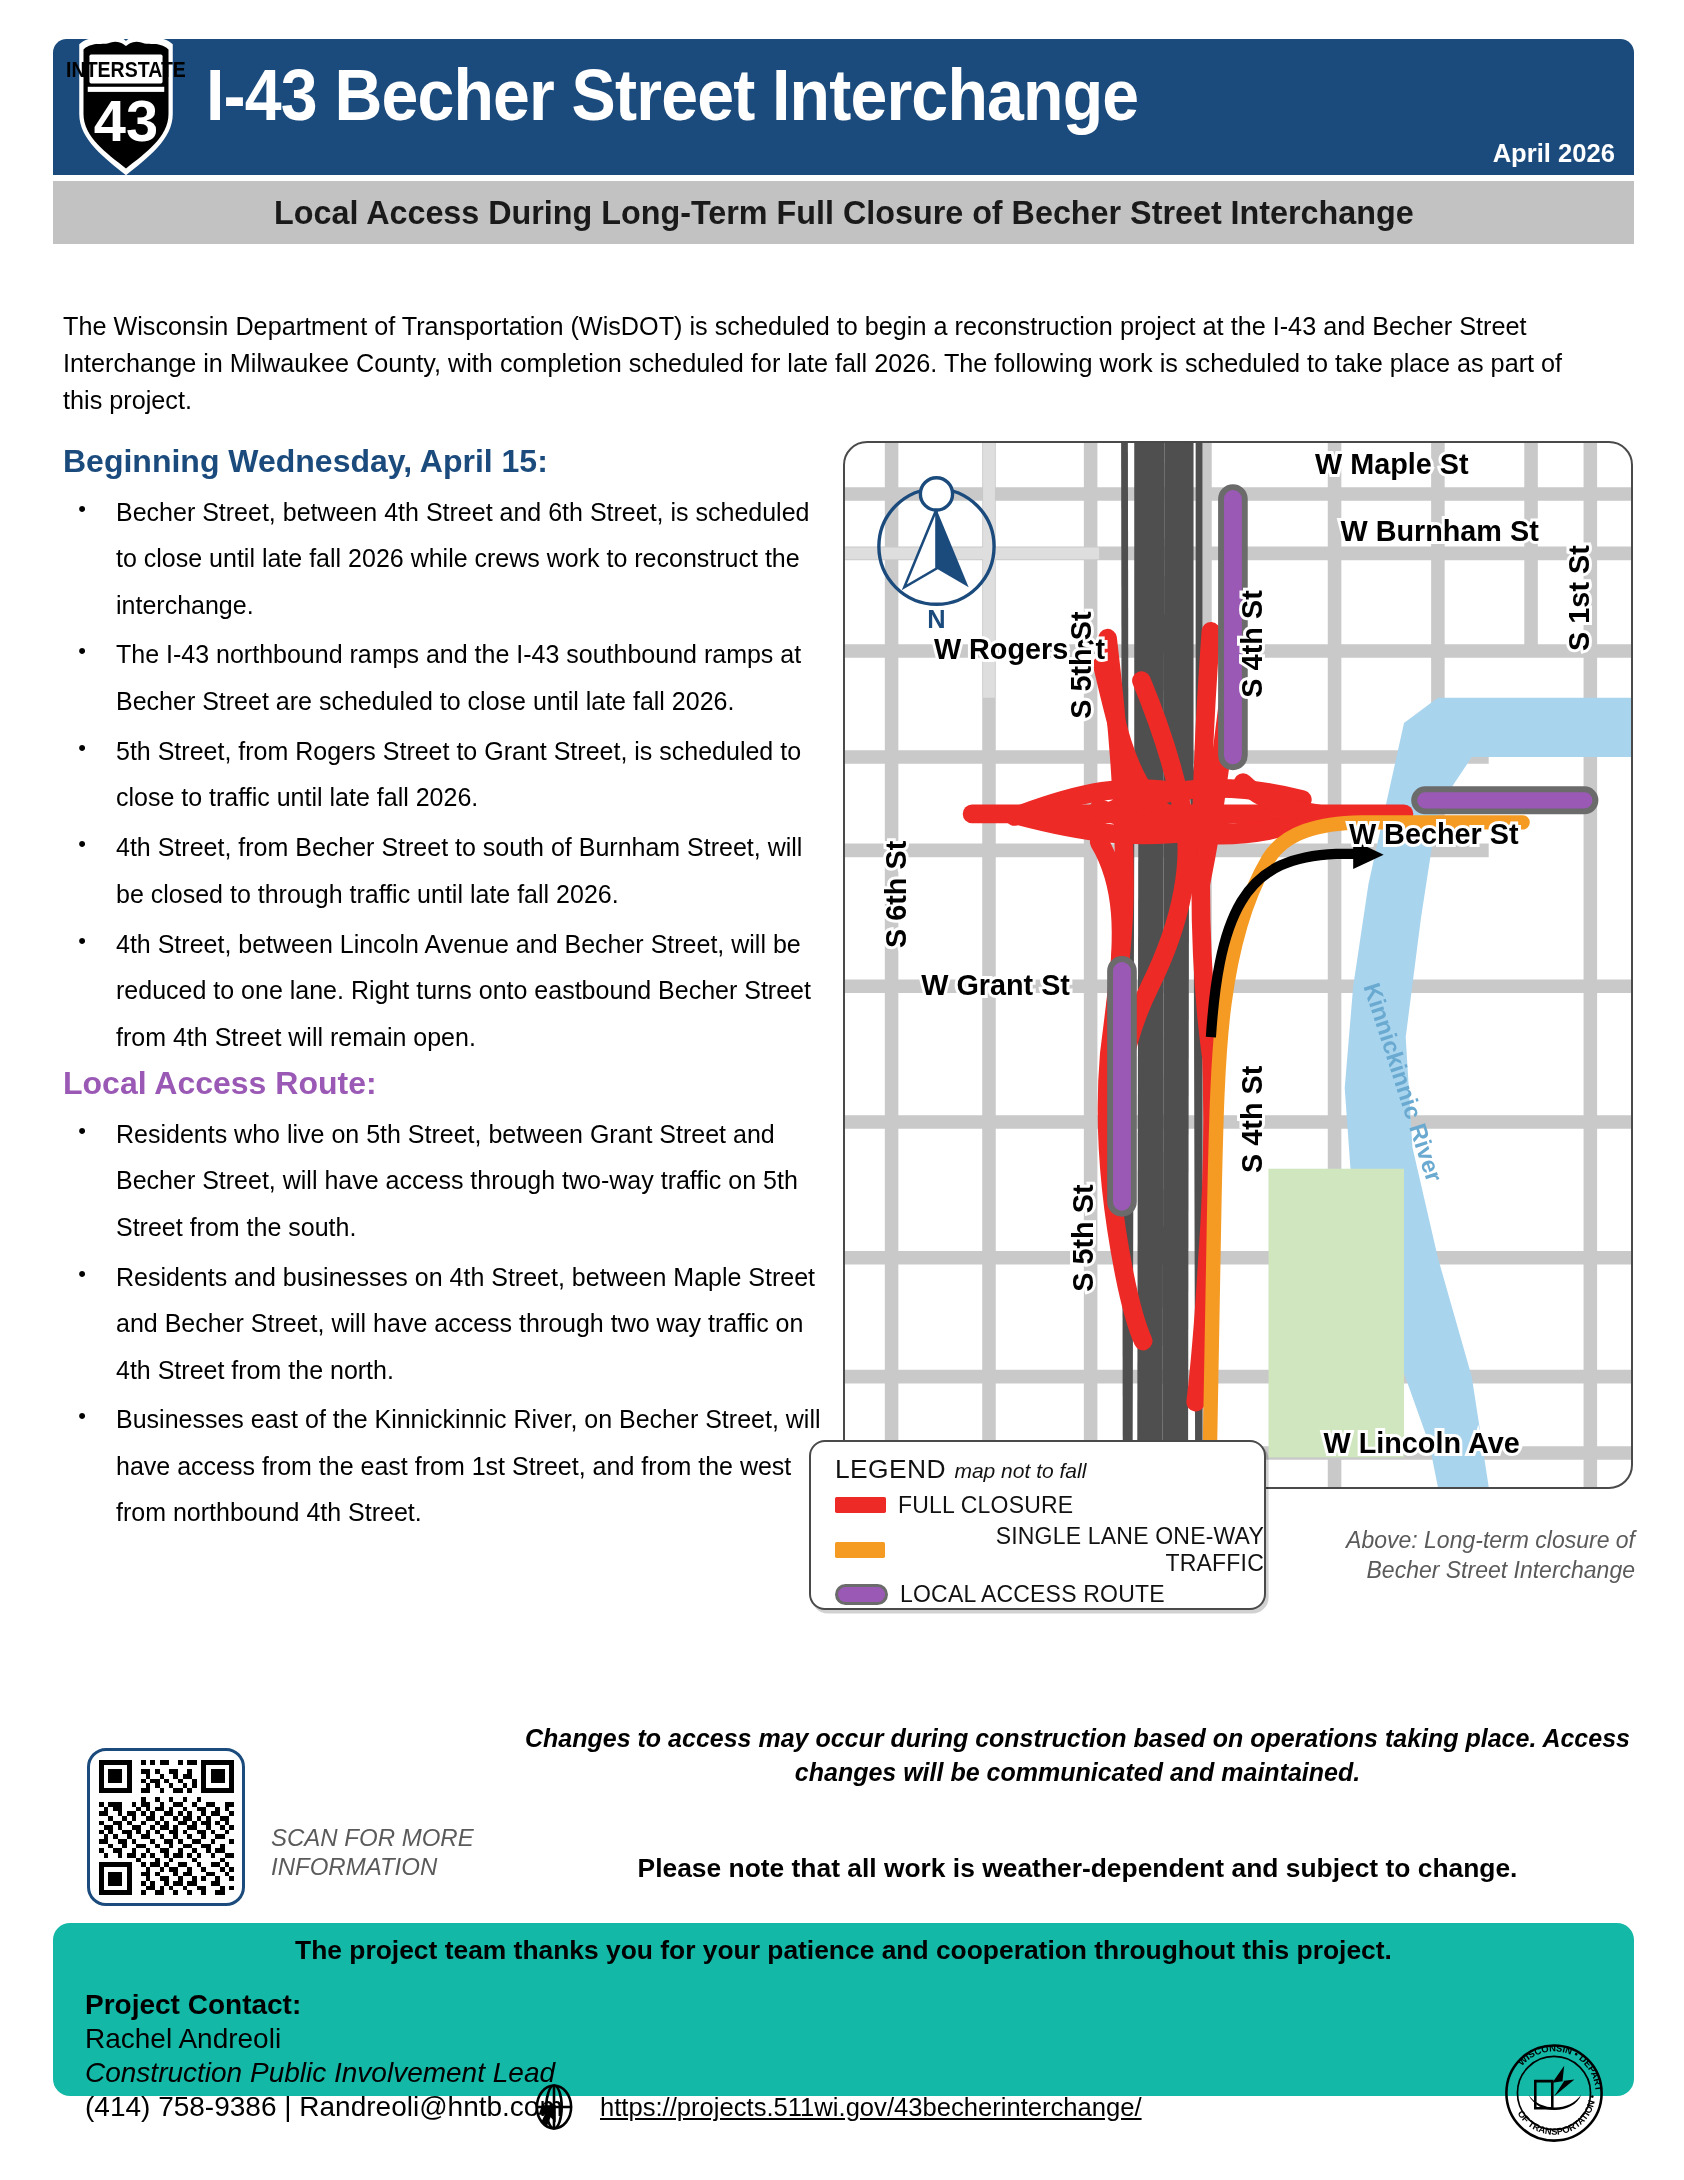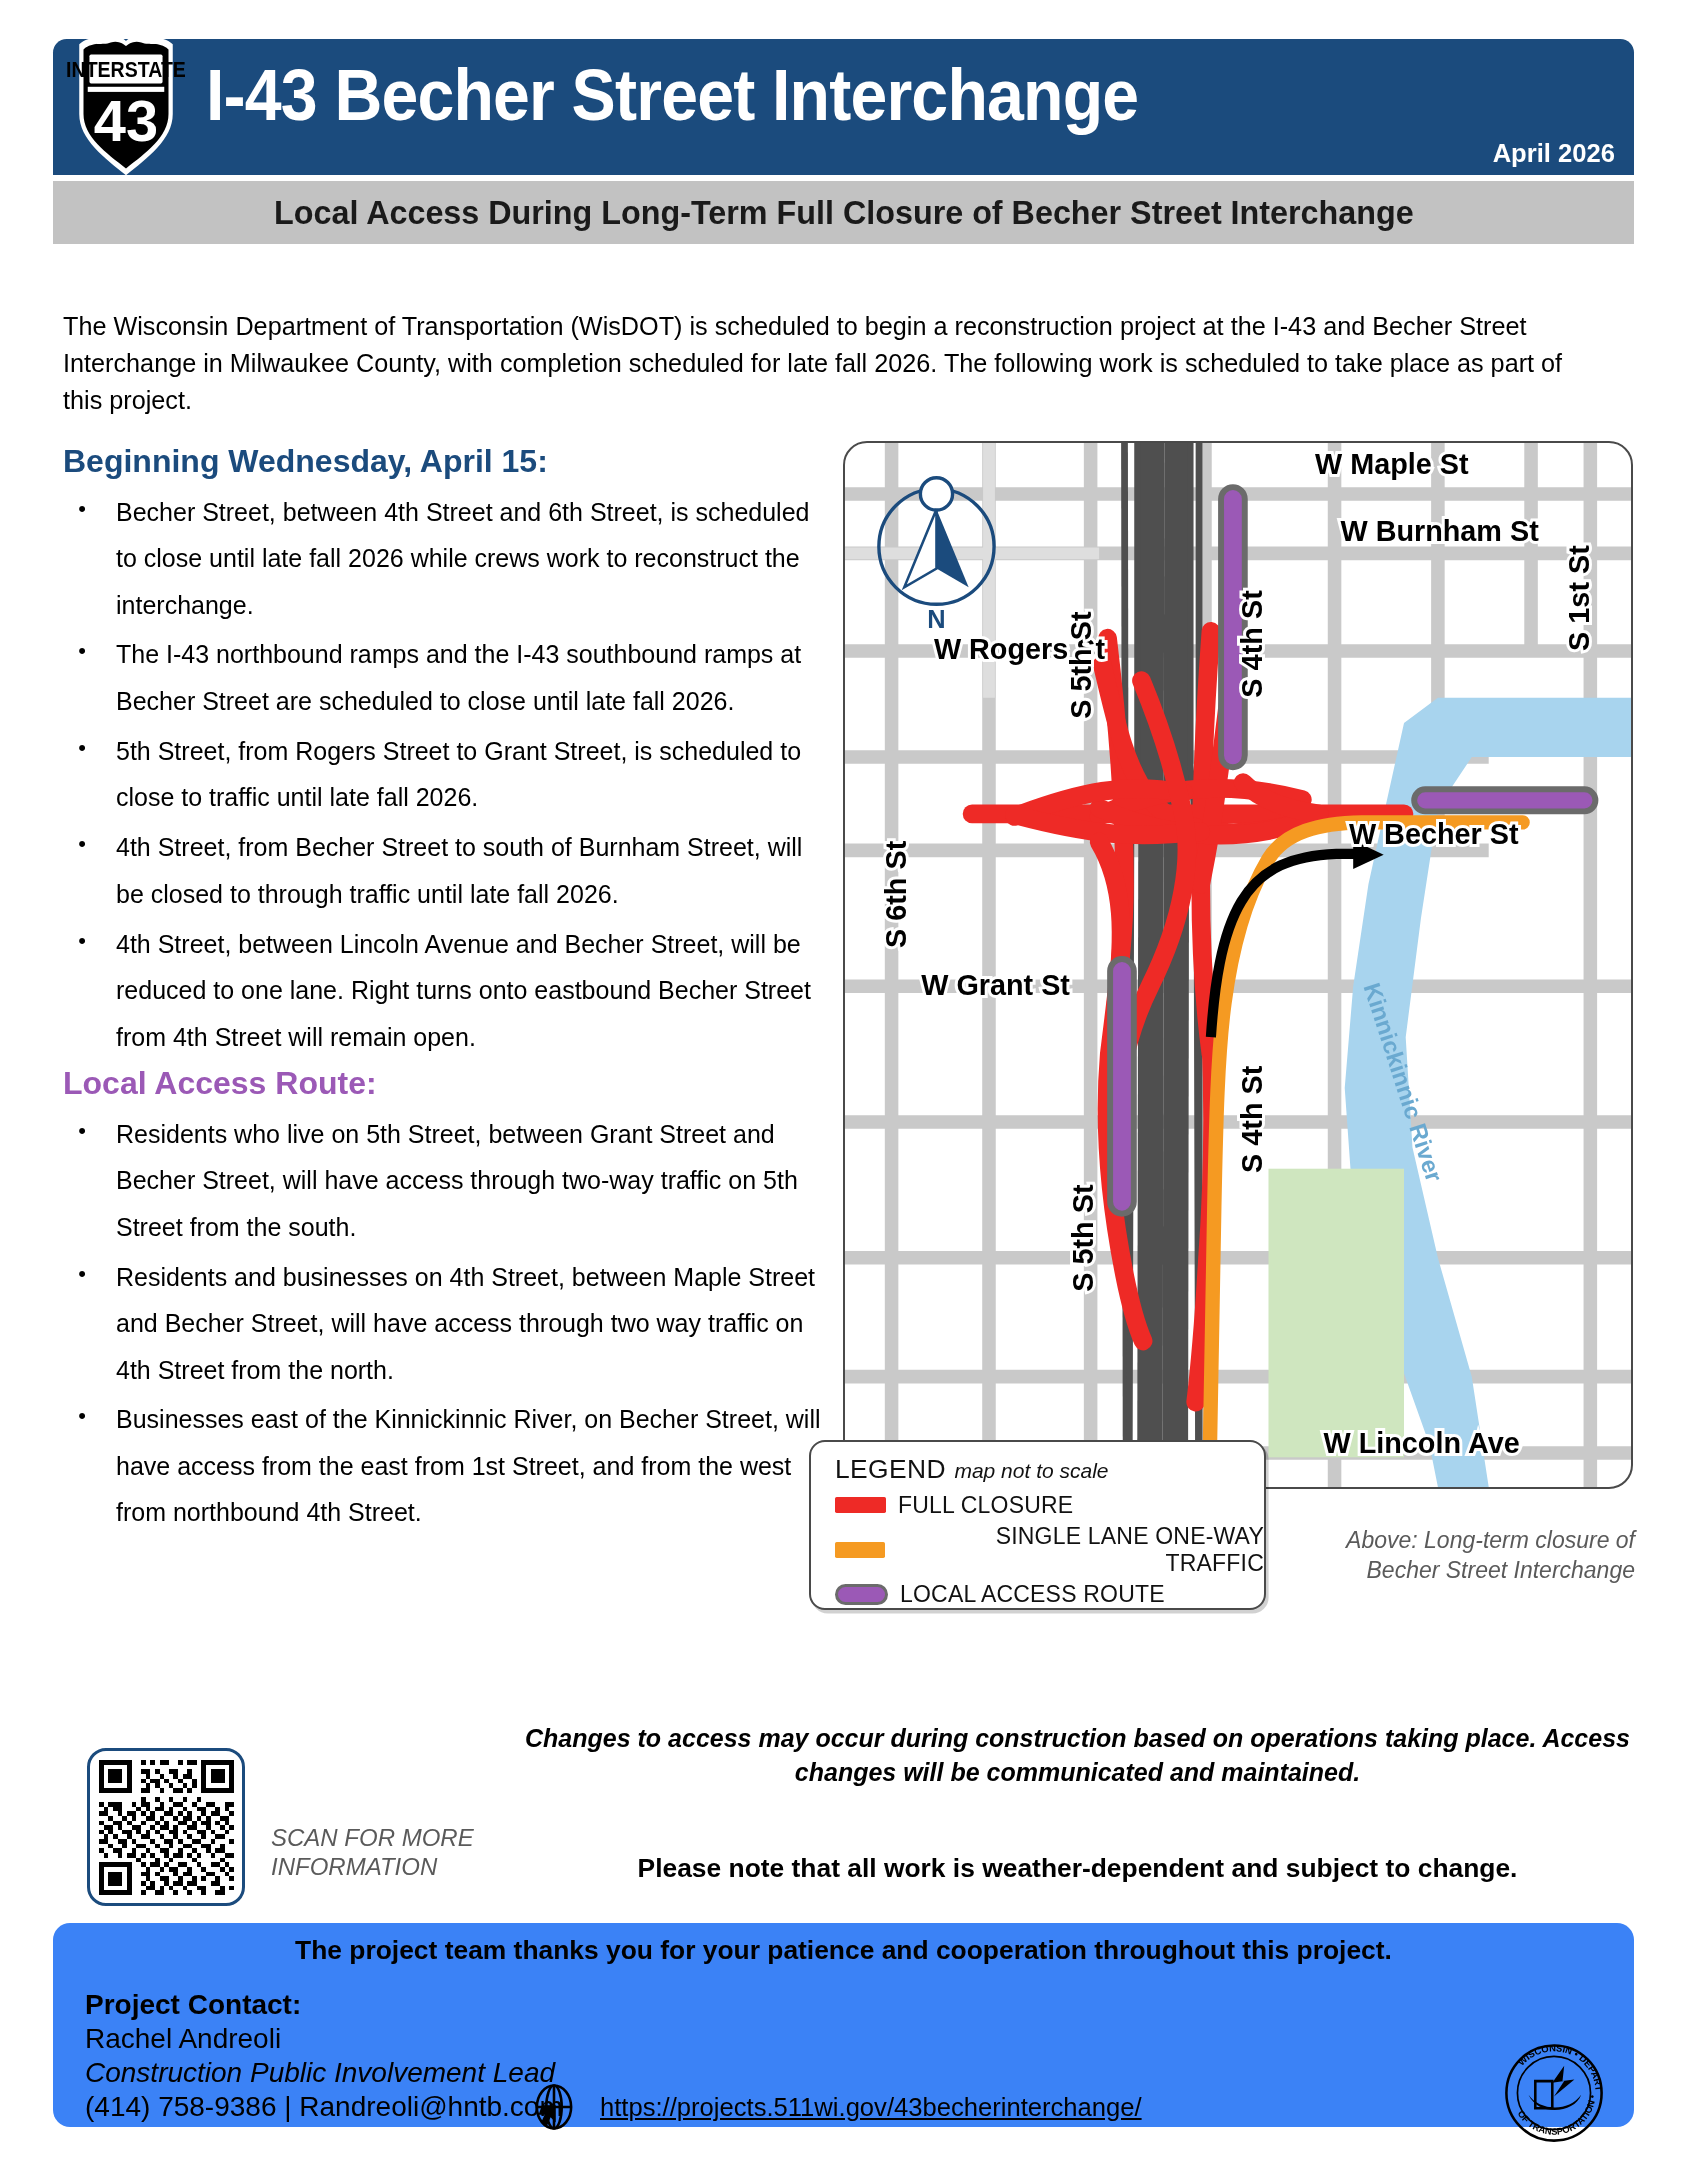--- a/index.html
+++ b/index.html
@@ -129,22 +129,22 @@
     background:#fff; border:3.4px solid #1b4b7d; border-radius:19px;
     padding:8.5px;
   }
   .scan-text {
     position:absolute; left:271px; top:1823px; width:221px;
     font-size:24px; line-height:1.22; font-style:italic; color:#5a5a5a;
   }
 
   
   .footer {
-    position:absolute; left:53px; top:1923px; width:1581px; height:204px;
-    background:#3b82f6; border-radius:17px;
+    position:absolute; left:53px; top:1923px; width:1581px; height:173px;
+    background:#14b8a6; border-radius:17px;
   }
   .thanks {
     position:absolute; left:0; top:12px; width:1581px; text-align:center;
     font-size:26.4px; font-weight:bold;
     font-family:"Liberation Sans Narrow","Liberation Sans",sans-serif;
   }
   .contact {
     position:absolute; left:32px; top:65px; width:647px;
     font-size:28px; line-height:1.22;
     font-family:"Liberation Sans Narrow","Liberation Sans",sans-serif;
@@ -316,21 +316,21 @@
 
     <text font-family="Liberation Sans, sans-serif" font-size="28" font-weight="bold" fill="#6aa9d0" transform="translate(612,640) rotate(72)">Kinnickinnic River</text>
   </svg>
 </div>
 
 <div class="map-caption">Above: Long-term closure of Becher Street Interchange</div>
 
 <div class="legend">
   <div class="legend-title-row">
     <span class="legend-title">LEGEND</span>
-    <span class="legend-sub">map not to scale</span>
+    <span class="legend-sub">map not to fall</span>
   </div>
   <div class="legend-row">
     <span class="sw red"></span>
     <span class="legend-label">FULL CLOSURE</span>
   </div>
   <div class="legend-row">
     <span class="sw orange"></span>
     <span class="legend-label">SINGLE LANE ONE-WAY TRAFFIC</span>
   </div>
   <div class="legend-row">

